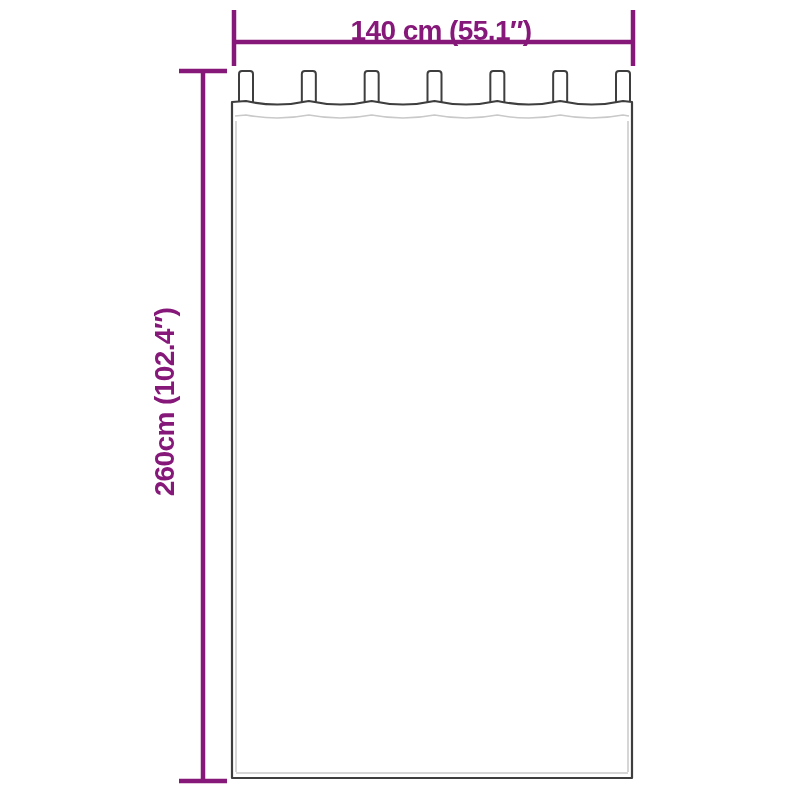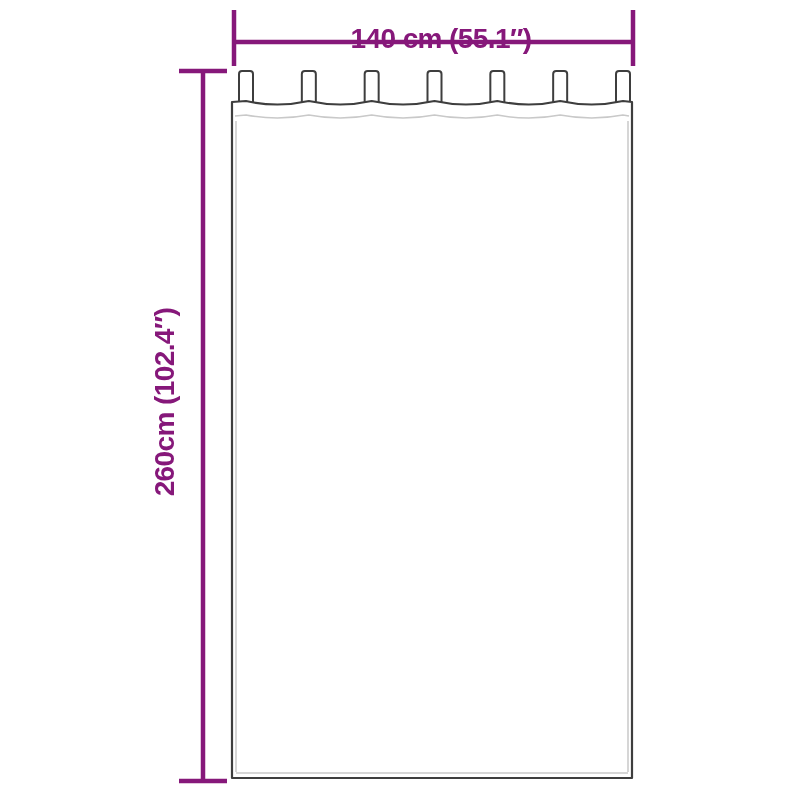--- a/index.html
+++ b/index.html
@@ -17,21 +17,21 @@
   .canvas > svg { position: absolute; left: 0; top: 0; }
   .dim-label {
     position: absolute;
     font-weight: bold;
     font-size: 28px;
     letter-spacing: -0.6px;
     white-space: nowrap;
     line-height: 1.1;
   }
   .dim-label-width {
-    left: 441px; top: 24px;
+    left: 441px; top: 16px;
     transform: translateX(-50%);
   }
   .dim-label-height {
     left: 165px; top: 402px;
     transform: translate(-50%, -50%) rotate(-90deg);
   }
 </style>
 </head>
 <body>
 

